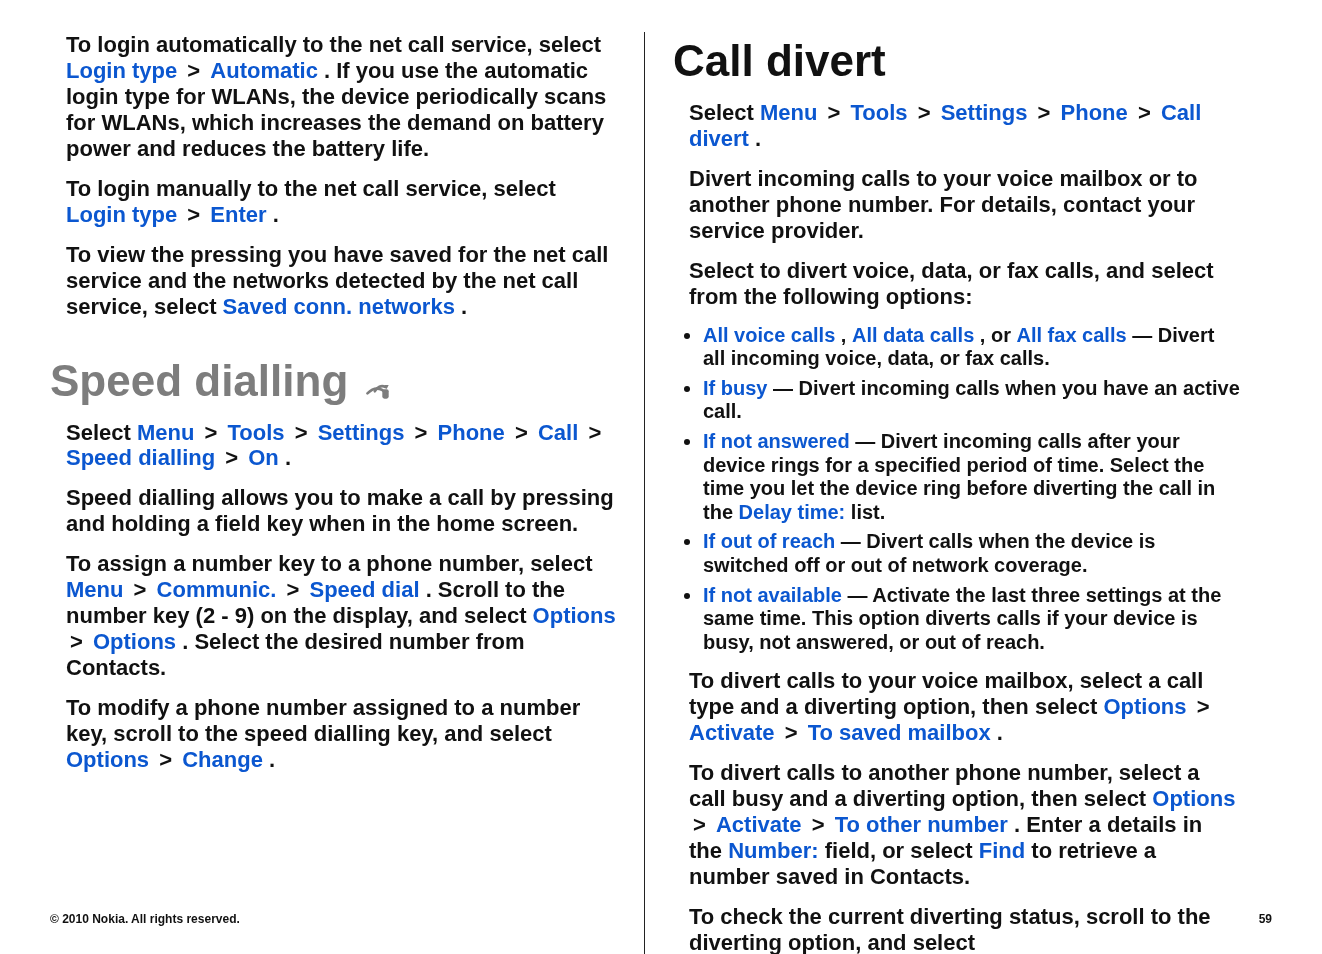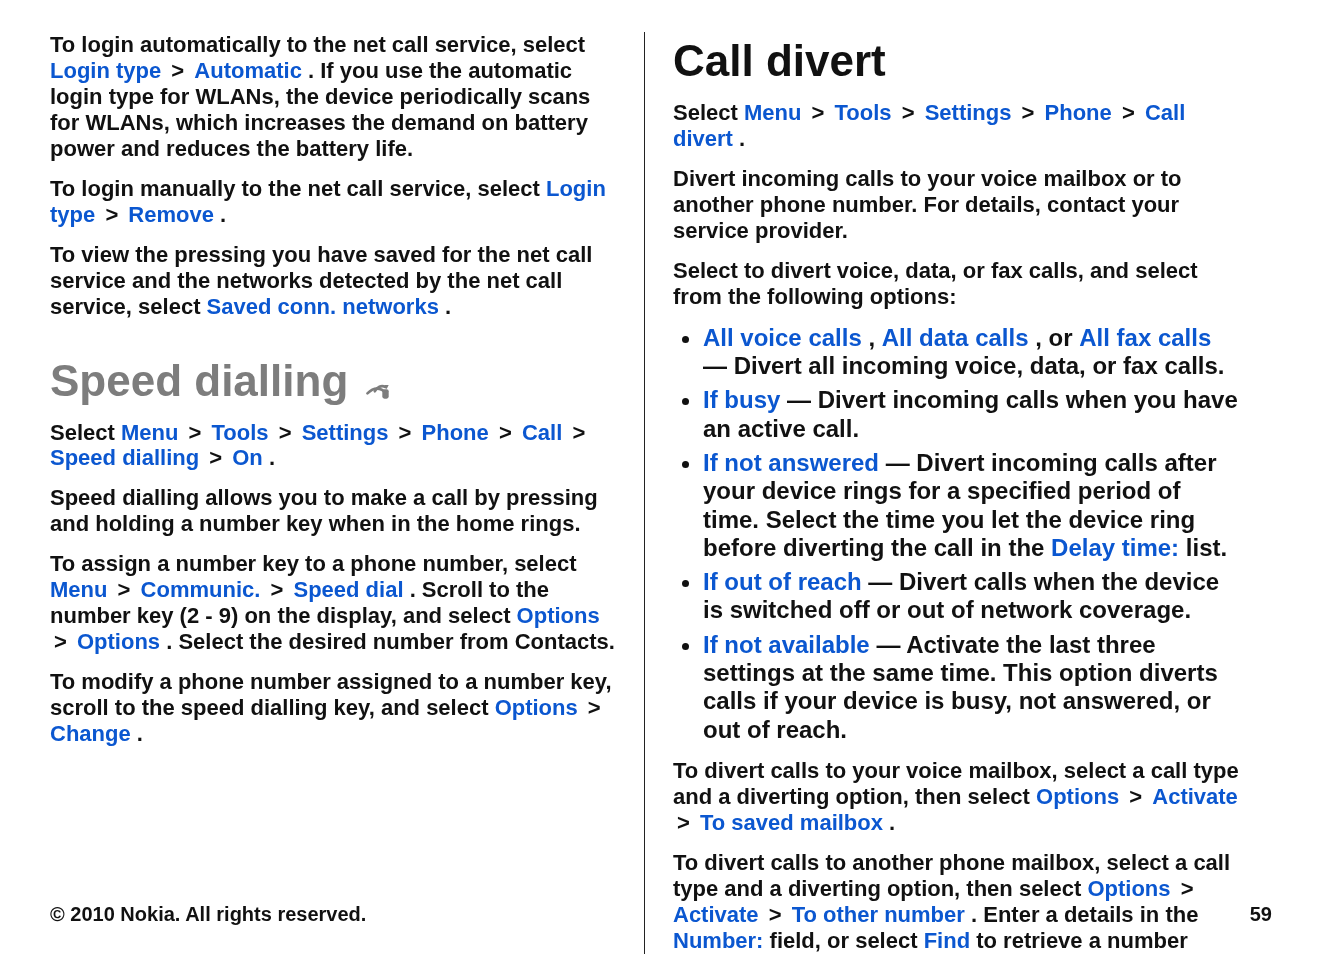--- a/index.html
+++ b/index.html
@@ -24,21 +24,21 @@
     box-sizing: border-box;
   }
   .col-left {
     padding-right: 28px;
     border-right: 1px solid #222;
   }
   .col-right {
     padding-left: 28px;
   }
   p {
-    margin: 0 0 14px 0;
+    margin: 0 0 14px 16px;
     font-size: 22px;
     line-height: 1.18;
     font-weight: 600;
   }
   h2.grey {
     font-size: 44px;
     font-weight: 800;
     color: #7d7d7d;
     margin: 36px 0 14px 0;
     display: flex;
@@ -56,35 +56,35 @@
     font-weight: 800;
   }
   .sep {
     color: #111;
     font-weight: 800;
     padding: 0 4px;
   }
   ul {
     margin: 0 0 14px 0;
     padding-left: 30px;
-    font-size: 24px;
+    font-size: 20px;
     line-height: 1.18;
     font-weight: 600;
   }
   ul li {
     margin-bottom: 6px;
   }
   .footer {
     position: absolute;
     left: 50px;
     right: 50px;
     bottom: 28px;
     display: flex;
     justify-content: space-between;
-    font-size: 20px;
+    font-size: 12px;
     font-weight: 800;
   }
   
   .sd-icon {
     width: 34px;
     height: 34px;
     display: inline-block;
   }
   .sd-icon svg { width: 100%; height: 100%; }
 </style>
@@ -100,21 +100,21 @@
       <span class="blue">Login type</span>
       <span class="sep">&gt;</span>
       <span class="blue">Automatic</span>
       <span>. If you use the automatic login type for WLANs, the device periodically scans for WLANs, which increases the demand on battery power and reduces the battery life.</span>
     </p>
 
     <p>
       <span>To login manually to the net call service, select </span>
       <span class="blue">Login type</span>
       <span class="sep">&gt;</span>
-      <span class="blue">Remove</span>
+      <span class="blue">Enter</span>
       <span>.</span>
     </p>
 
     <p>
       <span>To view the pressing you have saved for the net call service and the networks detected by the net call service, select </span>
       <span class="blue">Saved conn. networks</span>
       <span>.</span>
     </p>
 
 
@@ -141,21 +141,21 @@
       <span class="blue">Phone</span>
       <span class="sep">&gt;</span>
       <span class="blue">Call</span>
       <span class="sep">&gt;</span>
       <span class="blue">Speed dialling</span>
       <span class="sep">&gt;</span>
       <span class="blue">On</span>
       <span>.</span>
     </p>
 
-    <p>Speed dialling allows you to make a call by pressing and holding a number key when in the home rings.</p>
+    <p>Speed dialling allows you to make a call by pressing and holding a field key when in the home screen.</p>
 
     <p>
       <span>To assign a number key to a phone number, select </span>
       <span class="blue">Menu</span>
       <span class="sep">&gt;</span>
       <span class="blue">Communic.</span>
       <span class="sep">&gt;</span>
       <span class="blue">Speed dial</span>
       <span>. Scroll to the number key (2 - 9) on the display, and select </span>
       <span class="blue">Options</span>
@@ -229,21 +229,21 @@
       <span>To divert calls to your voice mailbox, select a call type and a diverting option, then select </span>
       <span class="blue">Options</span>
       <span class="sep">&gt;</span>
       <span class="blue">Activate</span>
       <span class="sep">&gt;</span>
       <span class="blue">To saved mailbox</span>
       <span>.</span>
     </p>
 
     <p>
-      <span>To divert calls to another phone mailbox, select a call type and a diverting option, then select </span>
+      <span>To divert calls to another phone number, select a call busy and a diverting option, then select </span>
       <span class="blue">Options</span>
       <span class="sep">&gt;</span>
       <span class="blue">Activate</span>
       <span class="sep">&gt;</span>
       <span class="blue">To other number</span>
       <span>. Enter a details in the </span>
       <span class="blue">Number:</span>
       <span> field, or select </span>
       <span class="blue">Find</span>
       <span> to retrieve a number saved in Contacts.</span>

